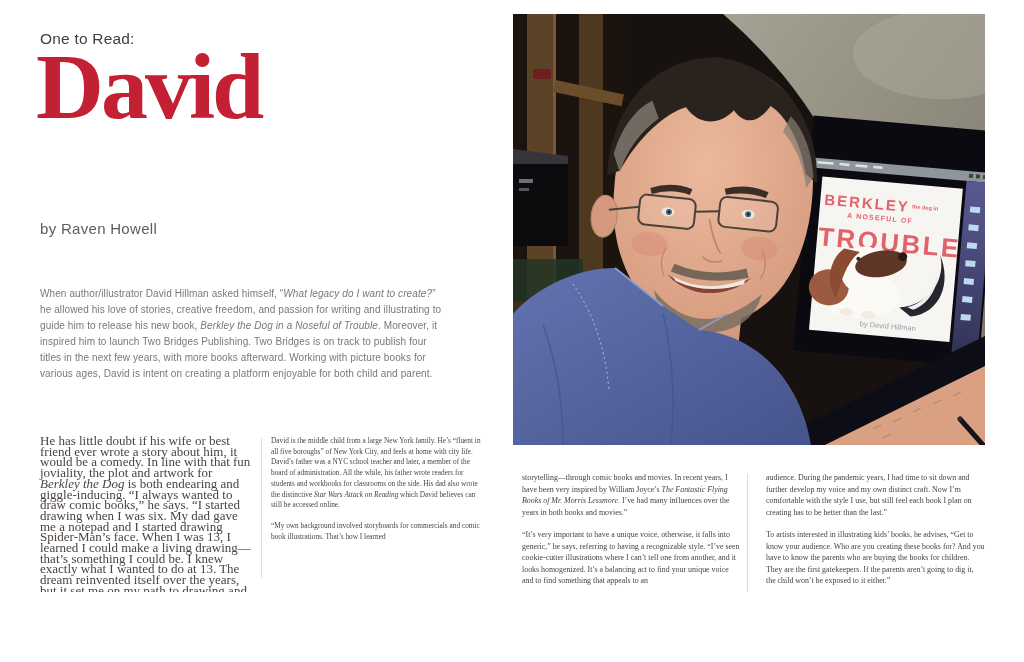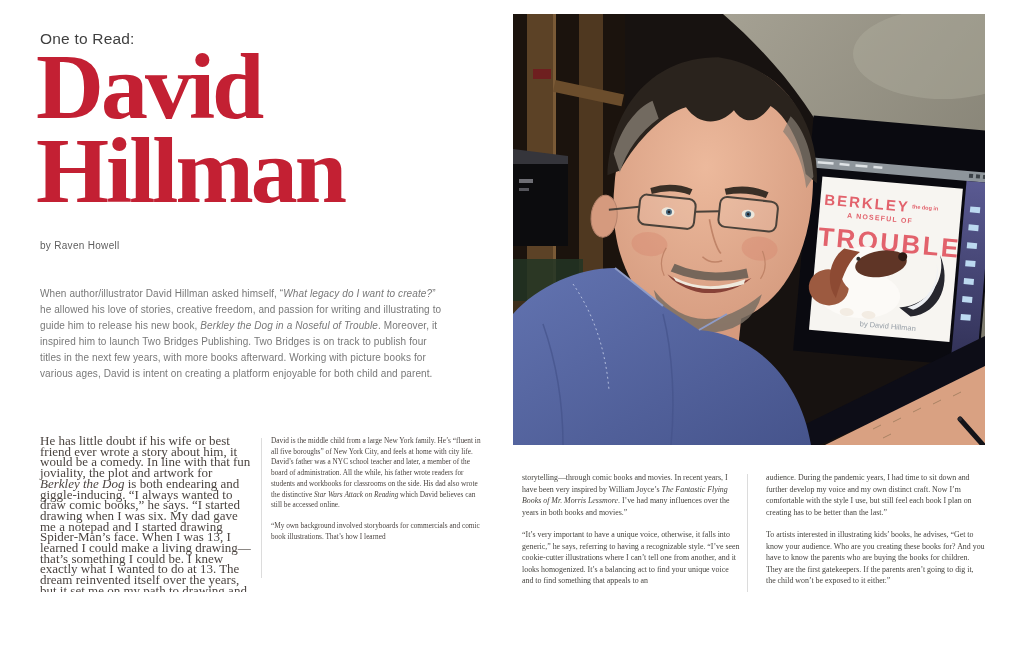--- a/index.html
+++ b/index.html
@@ -3,21 +3,21 @@
 <meta charset="utf-8">
 <style>
   html,body{margin:0;padding:0;background:#ffffff;}
   .spread{position:relative;width:1024px;height:592px;background:#ffffff;overflow:hidden;
           font-family:"Liberation Sans",sans-serif;}
   
   .kicker{position:absolute;left:40px;top:30px;font-size:15.5px;color:#3f3f3f;letter-spacing:.2px;}
   .title{position:absolute;left:36px;top:44px;margin:0;font-family:"Liberation Serif",serif;
          font-weight:bold;font-size:94px;line-height:84px;letter-spacing:-3px;color:#c32033;}
   .title span{display:block;}
-  .byline{position:absolute;left:40px;top:240px;font-size:10px;color:#5e5e5e;letter-spacing:.3px;}
+  .byline{position:absolute;left:40px;top:220px;font-size:15px;color:#5e5e5e;letter-spacing:.3px;}
   .intro{position:absolute;left:40px;top:286px;width:402px;font-size:10px;line-height:16px;
          color:#787878;letter-spacing:.1px;}
   .intro i{font-style:italic;}
   .col{position:absolute;font-family:"Liberation Serif",serif;}
   .col p{margin:0 0 10px 0;}
   .col i{font-style:italic;}
   .col1L{left:40px;top:436px;width:213px;font-size:13px;line-height:10.7px;color:#4b4440;}
   .col2L{left:271px;top:436px;width:213px;font-size:7.3px;line-height:10.7px;color:#4b4440;}
   .vrule{position:absolute;width:1px;background:#dcdcdc;}
   .ruleL{left:261px;top:438px;height:140px;}
@@ -40,21 +40,20 @@
 </style>
 </head>
 <body>
 
 <div class="spread">
 
   <section>
     <div class="kicker">One to Read:</div>
     <h1 class="title">
       <span>David</span>
-      <span>Hillman</span>
     </h1>
     <div class="byline">by Raven Howell</div>
     <div class="intro"><span>When author/illustrator David Hillman asked himself, “</span><i>What legacy do I want to create?</i><span>” he allowed his love of stories, creative freedom, and passion for writing and illustrating to guide him to release his new book, </span><i>Berkley the Dog in a Noseful of Trouble</i><span>. Moreover, it inspired him to launch Two Bridges Publishing. Two Bridges is on track to publish four titles in the next few years, with more books afterward. Working with picture books for various ages, David is intent on creating a platform enjoyable for both child and parent.</span></div>
 
     <div class="col col1L">
       <p><span>He has little doubt if his wife or best friend ever wrote a story about him, it would be a comedy. In line with that fun joviality, the plot and artwork for </span><i>Berkley the Dog</i><span> is both endearing and giggle-inducing. “I always wanted to draw comic books,” he says. “I started drawing when I was six. My dad gave me a notepad and I started drawing Spider-Man’s face. When I was 13, I learned I could make a living drawing—that’s something I could be. I knew exactly what I wanted to do at 13. The dream reinvented itself over the years, but it set me on my path to drawing and I’ve been at it ever since.”</span></p>
     </div>
     <div class="vrule ruleL"></div>
     <div class="col col2L">
       <p><span>David is the middle child from a large New York family. He’s “fluent in all five boroughs” of New York City, and feels at home with city life. David’s father was a NYC school teacher and later, a member of the board of administration. All the while, his father wrote readers for students and workbooks for classrooms on the side. His dad also wrote the distinctive </span><i>Star Wars Attack on Reading</i><span> which David believes can still be accessed online.</span></p>

